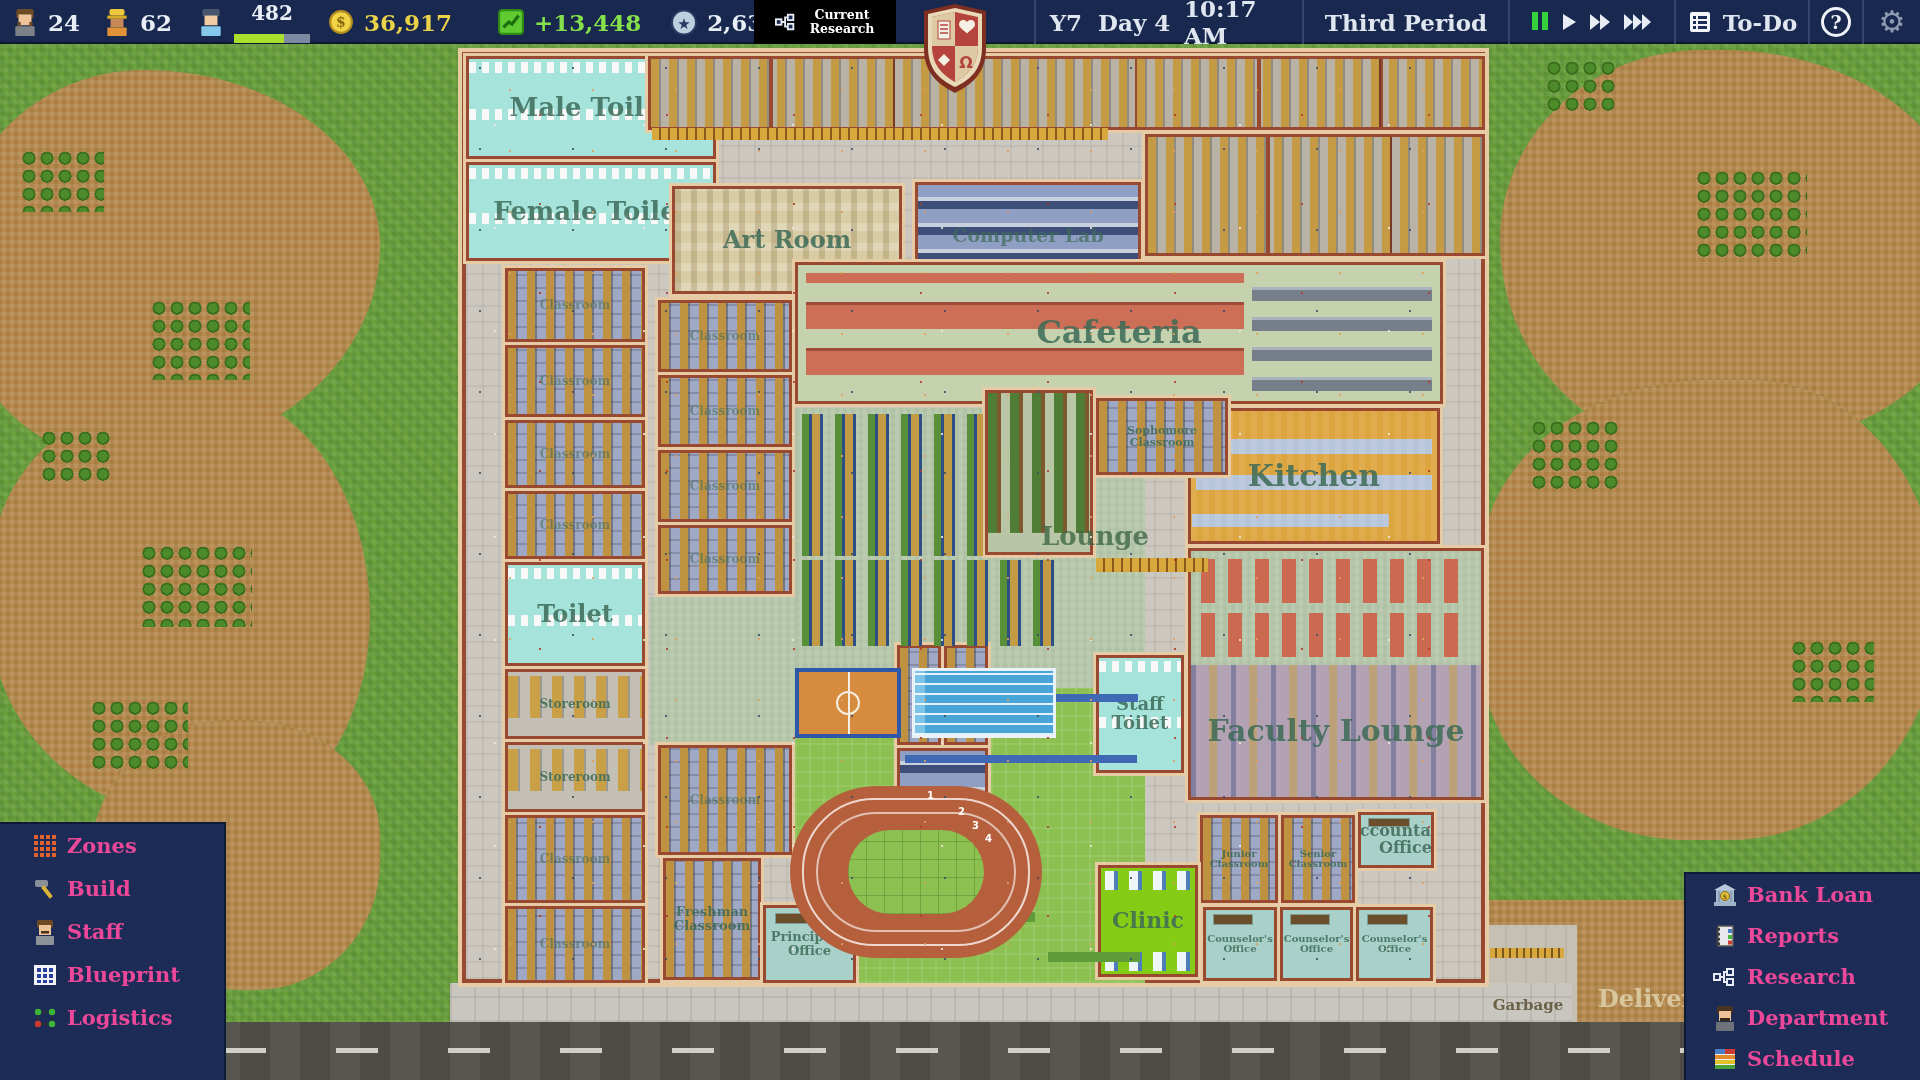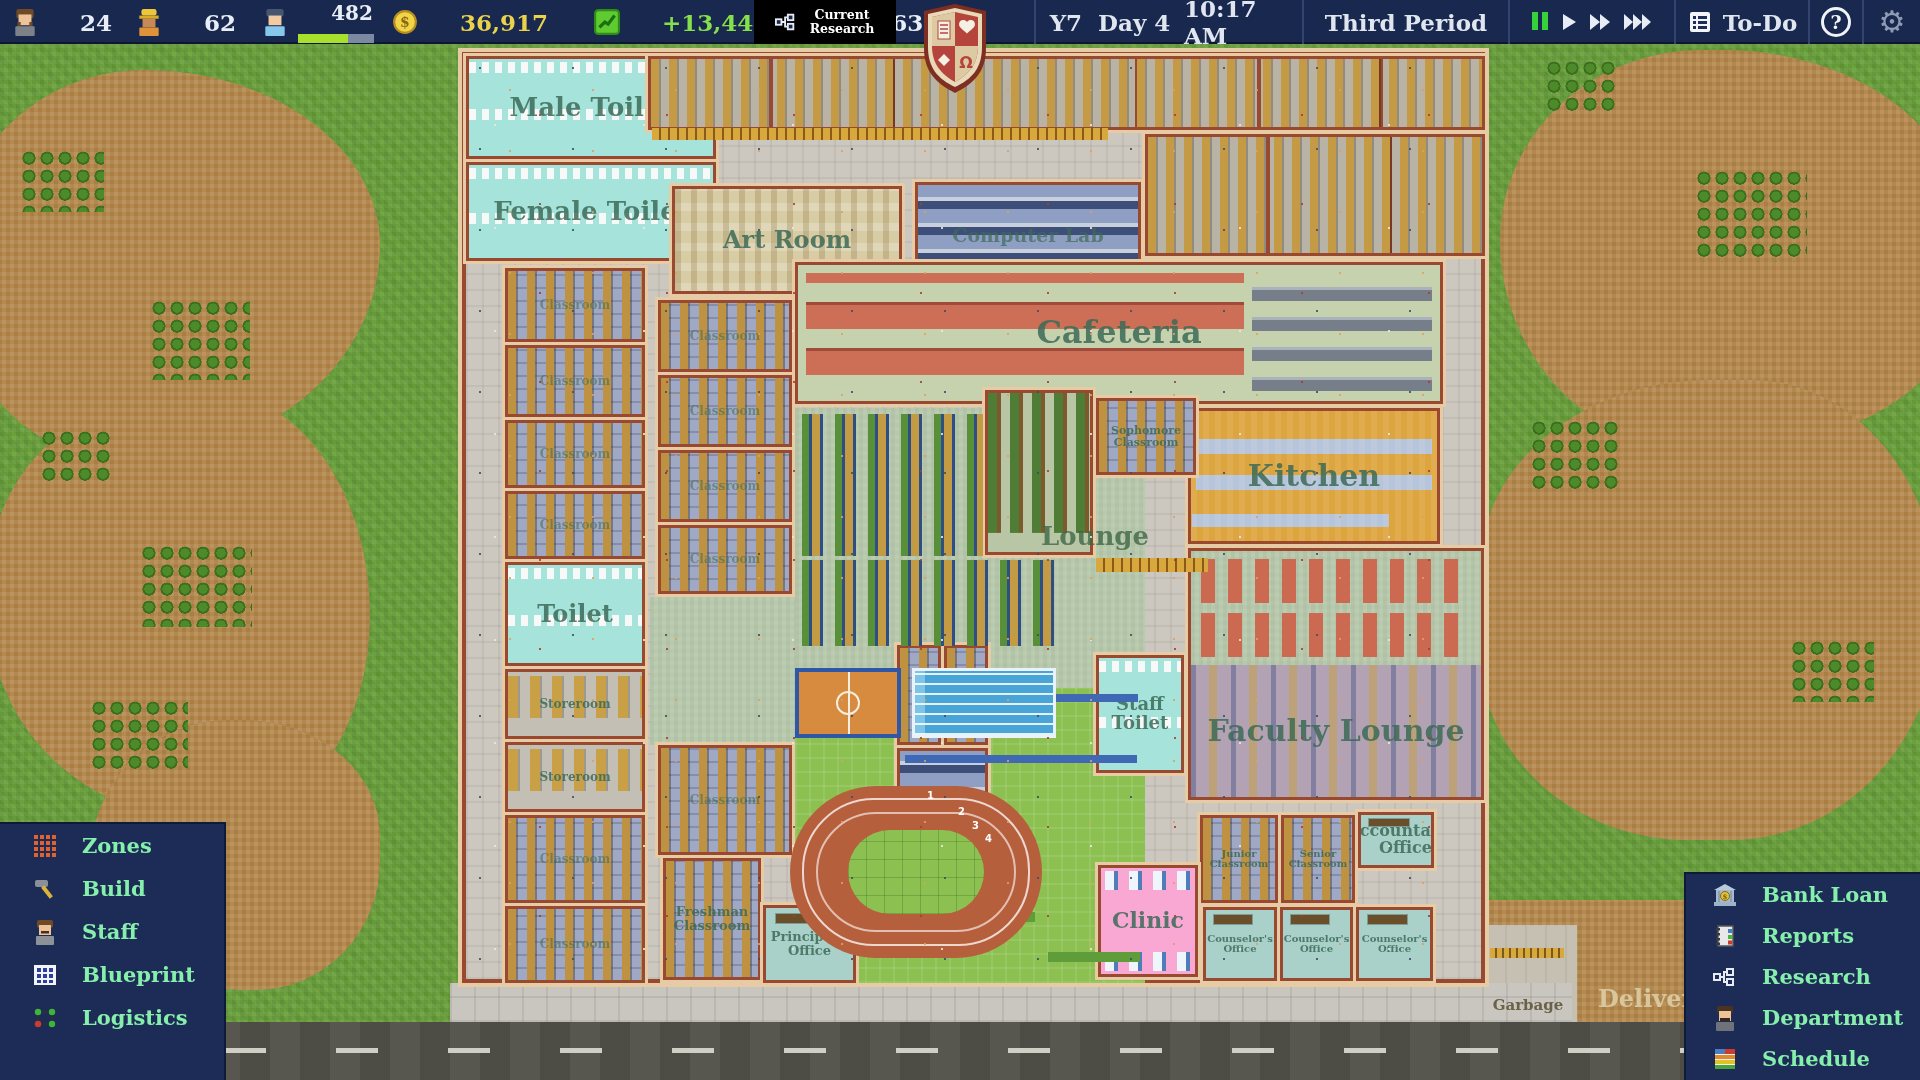--- a/index.html
+++ b/index.html
@@ -55,21 +55,21 @@
   .f-wc   { background-color:#a6e4db;
     background-image:
       repeating-linear-gradient(90deg,#f7f9f9 0 7px, transparent 7px 13px),
       repeating-linear-gradient(90deg,#f7f9f9 0 7px, transparent 7px 13px);
     background-size:100% 11px,100% 11px; background-position:0 3px,0 58%;
     background-repeat:no-repeat,no-repeat; }
   .f-store{ background-color:#c3bfb4;
     background-image:repeating-linear-gradient(90deg,#c9a045 0 10px, rgba(0,0,0,.2) 10px 12px, transparent 12px 22px);
     background-size:100% 66%; background-repeat:no-repeat; background-position:0 18%; }
   .f-teal { background-color:#a9d0c9; }
-  .f-clinic { background-color:#f9a8d4; }
+  .f-clinic { background-color:#84cc16; }
   .f-clinic::before, .f-clinic::after { content:""; position:absolute; left:4%; width:92%; height:18%;
     background:repeating-linear-gradient(90deg,#eef5fb 0 9px,#4d7dbb 9px 13px, transparent 13px 24px); }
   .f-clinic::before { top:3%; } .f-clinic::after { bottom:3%; }
   .f-office::before { content:""; position:absolute; left:12%; top:8%; width:56%; height:13%;
     background:#6b4e2a; box-shadow:0 0 0 1px rgba(0,0,0,.25); }
   .f-kitchen { background-color:#dda53f;
     background-image:
       repeating-linear-gradient(90deg, rgba(255,255,255,.08) 0 6px, transparent 6px 12px),
       linear-gradient(#b7c5da,#b7c5da), linear-gradient(#b7c5da,#b7c5da), linear-gradient(#b7c5da,#b7c5da);
     background-size:100% 100%, 96% 15px, 96% 15px, 80% 13px;
@@ -144,21 +144,21 @@
       radial-gradient(2px 2px at 25px 65px, #f0e8e0 50%, transparent 52%);
     background-size:93px 81px, 83px 61px, 127px 89px, 149px 103px; }
 
   .fence { position:absolute; z-index:3; background:repeating-linear-gradient(90deg,#d9a83c 0 5px,#7a5a1a 5px 7px); }
 
   
   .topbar { position:absolute; left:0; top:0; width:1920px; height:44px; background:#19284e;
     border-bottom:2px solid #0d1830; z-index:10; color:#e9eef6; }
   .stats { position:absolute; left:12px; top:0; height:44px; display:flex; align-items:center; }
   .stat { display:flex; align-items:center; gap:10px; }
-  .stat .num { font-size:23px; font-weight:700;margin-left:32px; }
+  .stat .num { font-size:23px; font-weight:700; }
   .stu-col { display:flex; flex-direction:column; align-items:center; gap:9px; }
   .pbar { width:76px; height:9px; background:#7b8aa0; }
   .pbar-fill { height:100%; width:66%; background:#a8e02c; }
   .research-box { position:absolute; left:754px; top:0; width:142px; height:44px; background:#000;
     display:flex; align-items:center; justify-content:center; gap:8px; }
   .research-box .lbl { font-size:12.5px; line-height:1.15; color:#fff; font-weight:700; width:70px;
     text-align:center; }
   .rcluster { position:absolute; right:0; top:0; height:44px; display:flex; }
   .seg { height:44px; display:flex; align-items:center; justify-content:center;
     border-left:2px solid #33456f; font-size:23px; font-weight:700; color:#dfe6f0; }
@@ -173,21 +173,21 @@
     align-items:center; justify-content:center; font-size:19px; font-weight:700; color:#f0f3f8; }
   .gear { font-family:"DejaVu Sans", sans-serif; font-size:30px; color:#8e9bb4; line-height:1; }
   .crest { position:absolute; left:919px; top:2px; width:72px; height:92px; z-index:12; }
 
   
   .menu { position:absolute; background:#1c2c56; z-index:11; }
   .menu-left { left:0; top:822px; width:226px; height:258px; border-top:2px solid #0e1b38;
     border-right:2px solid #0e1b38; }
   .menu-right { left:1684px; top:872px; width:236px; height:208px; border-top:2px solid #0e1b38;
     border-left:2px solid #0e1b38; }
-  .mitem { display:flex; align-items:center; gap:24px; padding-left:32px; color:#86efac;
+  .mitem { display:flex; align-items:center; gap:9px; padding-left:32px; color:#ec4899;
     font-size:21px; font-weight:700; cursor:pointer; }
   .menu-left .mitem { height:43px; }
   .menu-right .mitem { height:41px; padding-left:26px; }
   .micon { width:26px; height:26px; flex:0 0 26px; display:flex; align-items:center; justify-content:center; }
 
   .zone-label { font-weight:700; z-index:7; position:absolute; pointer-events:none; }
 </style>
 </head>
 <body>
 
@@ -238,21 +238,21 @@
     </div>
   <div class="room f-cafe" style="left:795px; top:262px; width:648px; height:142px;">
     <div class="cafe-tables"></div>
     <div class="cafe-serve"></div>
     <span class="rlabel" style="font-size:32px;">Cafeteria</span>
     </div>
   <div class="room f-kitchen" style="left:1188px; top:408px; width:252px; height:136px;">
     <span class="rlabel" style="font-size:30px;">Kitchen</span>
     </div>
   <div class="room f-lib" style="left:985px; top:390px; width:108px; height:165px;"></div>
-  <div class="room f-cls" style="left:1096px; top:398px; width:100px; height:77px;">
+  <div class="room f-cls" style="left:1096px; top:398px; width:132px; height:77px;">
     <span class="rlabel" style="font-size:11px;">Sophomore Classroom</span>
     </div>
 
   <div class="room f-cls" style="left:505px; top:268px; width:140px; height:74px;">
     <span class="rlabel" style="font-size:12px; opacity:.55;">Classroom</span>
     </div>
   <div class="room f-cls" style="left:505px; top:345px; width:140px; height:72px;">
     <span class="rlabel" style="font-size:12px; opacity:.55;">Classroom</span>
     </div>
   <div class="room f-cls" style="left:505px; top:420px; width:140px; height:68px;">

